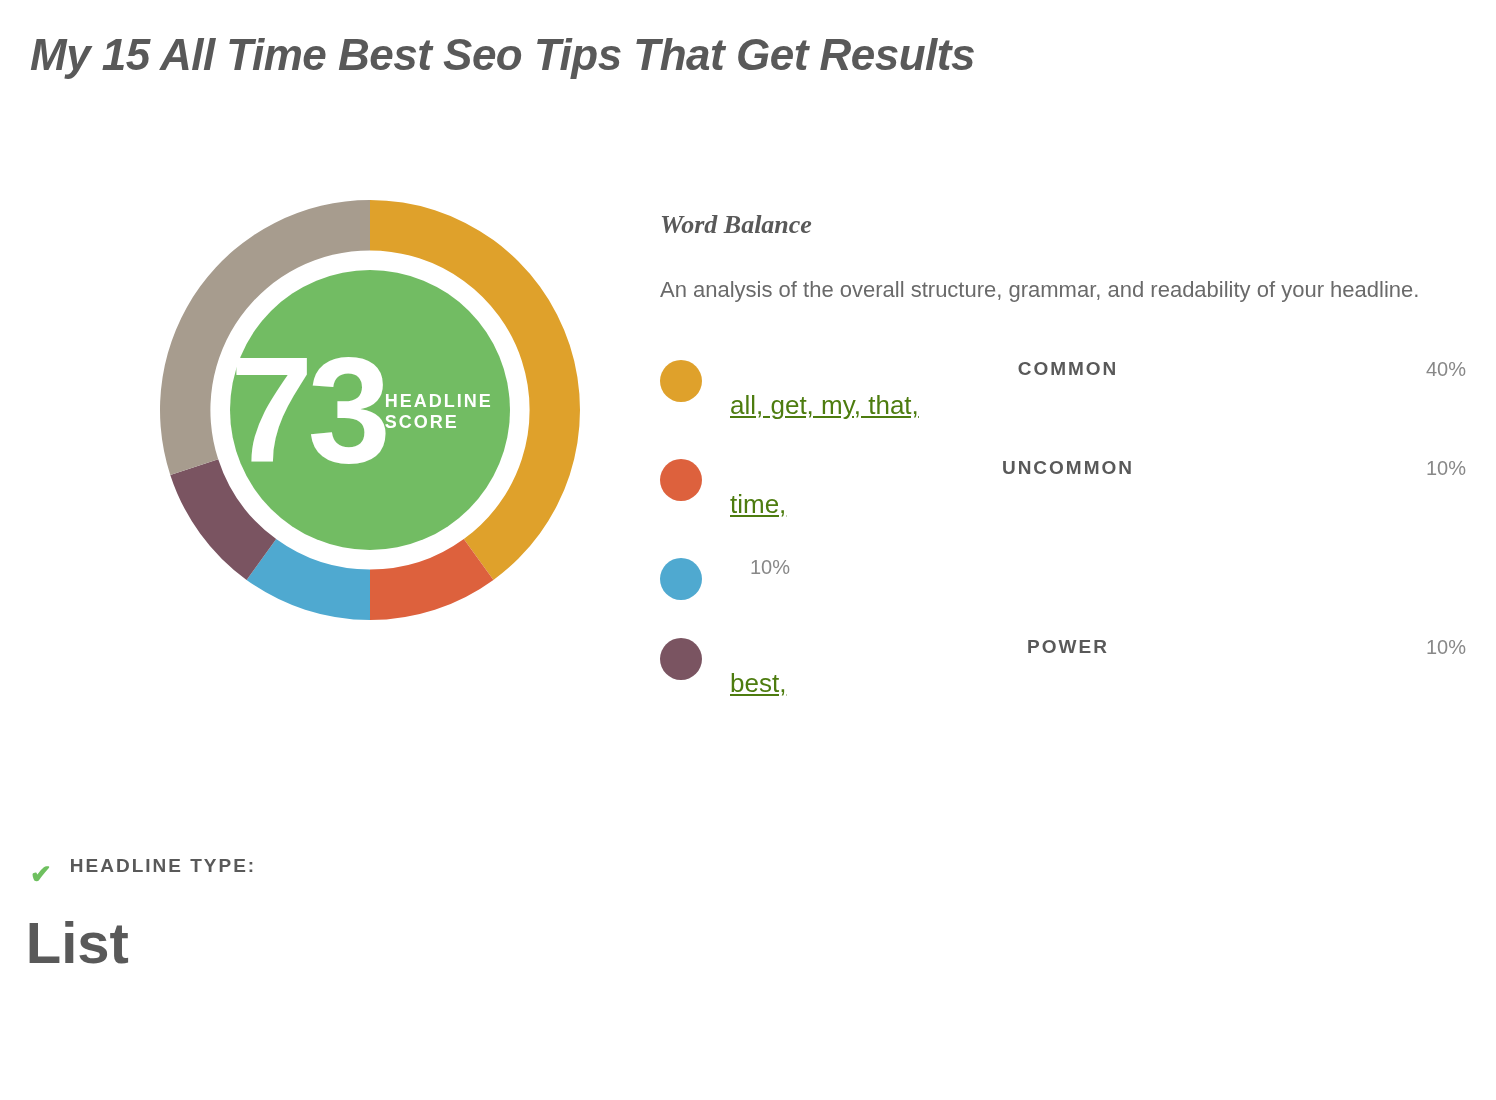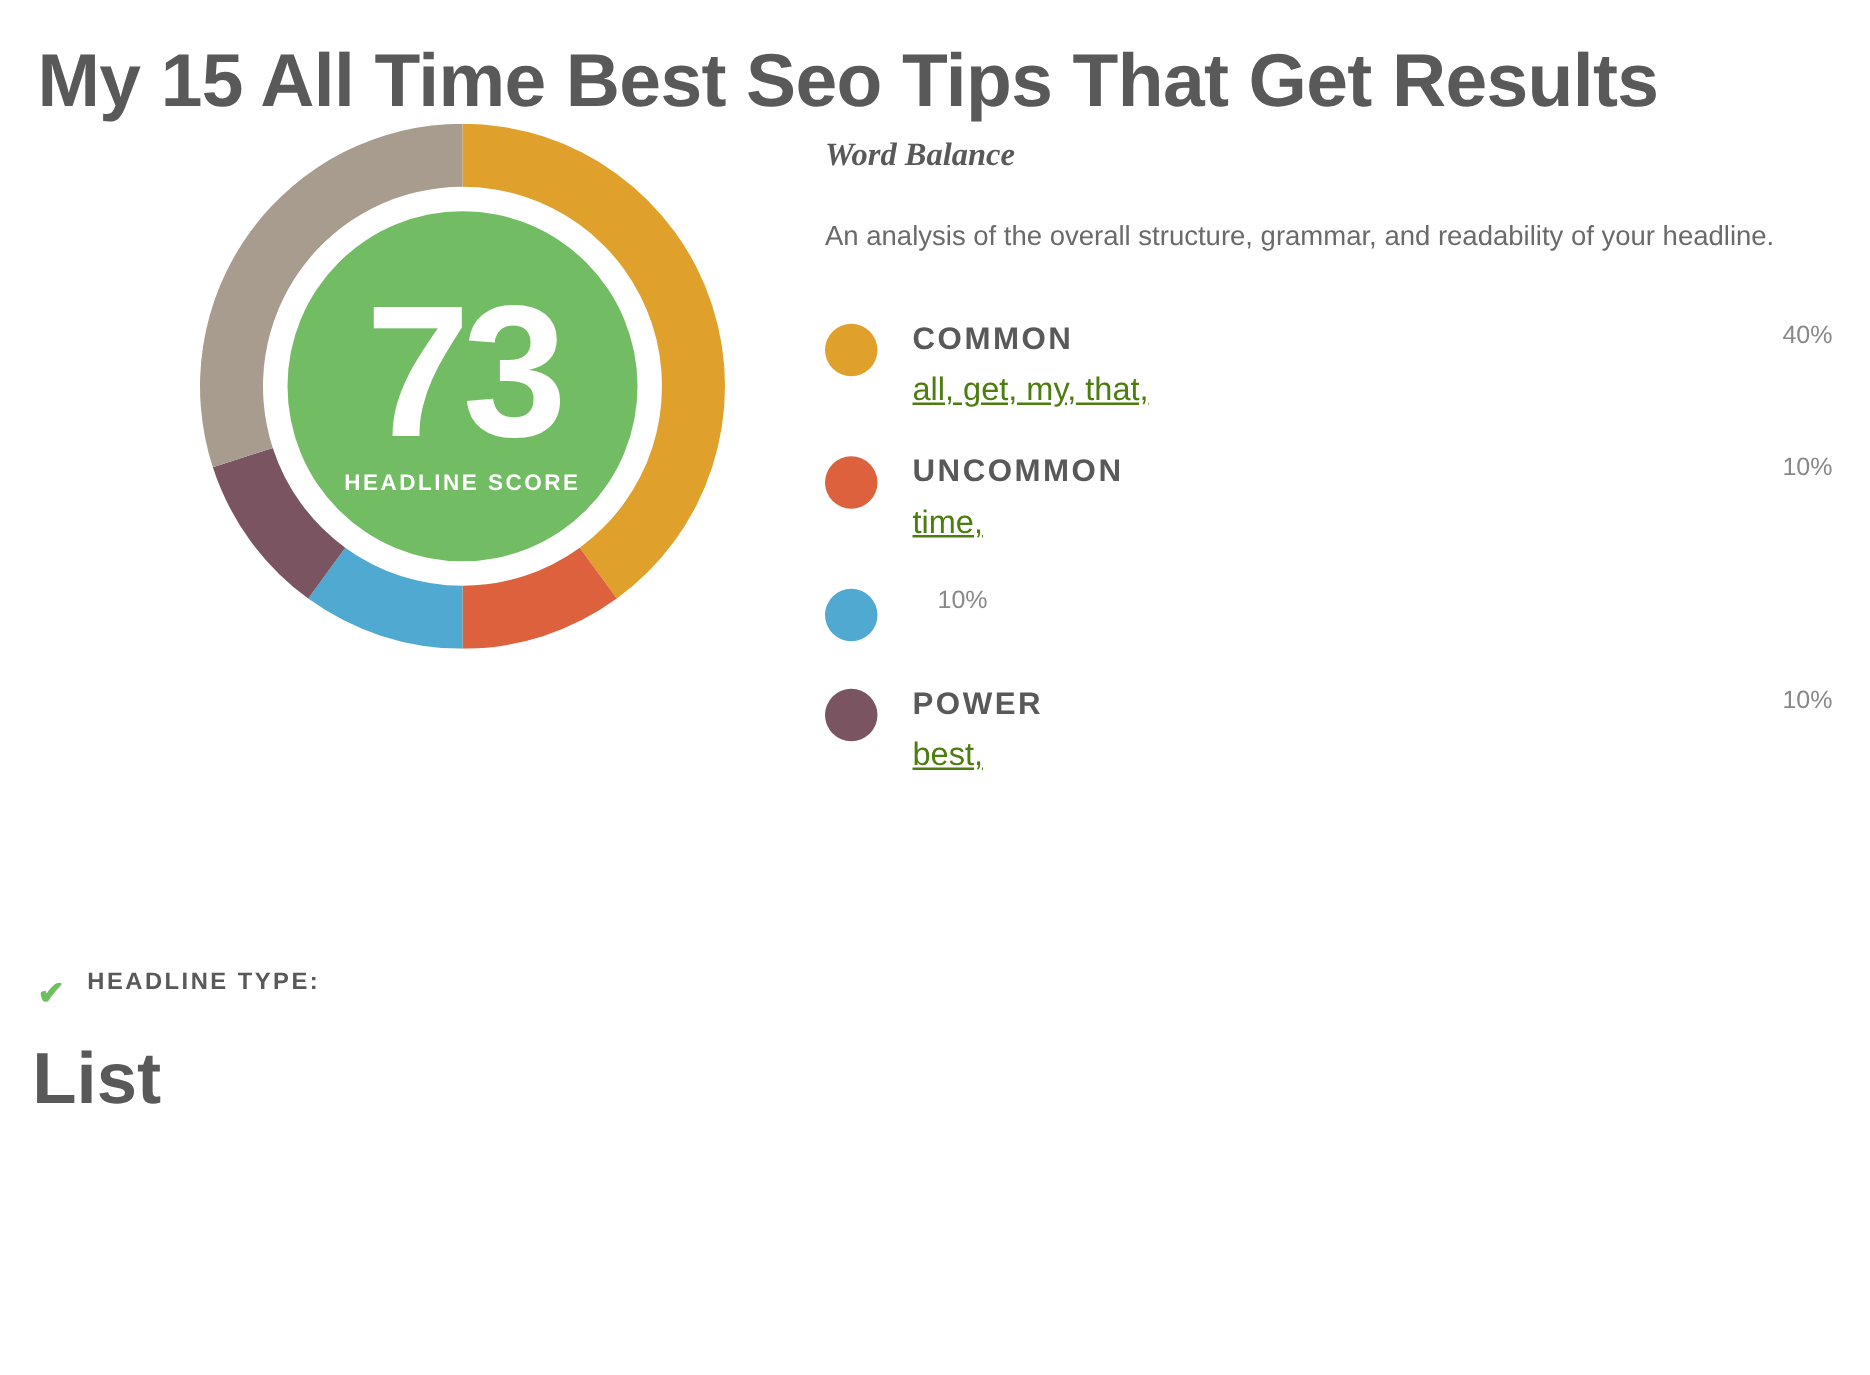--- a/index.html
+++ b/index.html
@@ -4,24 +4,26 @@
 <style>
   * { box-sizing: border-box; margin: 0; padding: 0; }
   body {
     font-family: "Helvetica Neue", Helvetica, Arial, sans-serif;
     background: #fff;
     color: #595959;
     width: 1496px;
     padding: 30px 30px 40px 30px;
   }
   h1.page-title {
-    font-size: 60px;
+    font-size: 44px;
     font-weight: 600;
     color: #595959;
     letter-spacing: -0.5px;
+    margin-bottom: 120px;
+    font-style: italic;
   }
   .main-row {
     display: flex;
     flex-direction: row;
     align-items: flex-start;
     gap: 80px;
     margin-left: 130px;
   }
   
   .score-wrap {
@@ -36,21 +38,21 @@
     display: block;
   }
   .score-center {
     position: absolute;
     left: 50%; top: 50%;
     transform: translate(-50%, -50%);
     width: 280px; height: 280px;
     background: #72bc63;
     border-radius: 50%;
     display: flex;
-    flex-direction: column;
+    flex-direction: row;
     align-items: center;
     justify-content: center;
   }
   .score-number {
     color: #fff;
     font-size: 150px;
     font-weight: 700;
     line-height: 1;
     letter-spacing: -6px;
   }
@@ -89,25 +91,26 @@
   }
   .cat-dot {
     width: 42px; height: 42px;
     border-radius: 50%;
     flex: 0 0 42px;
     margin-right: 28px;
     margin-top: 2px;
   }
   .cat-text { flex: 1; }
   .cat-label {
-    font-size: 25px;
+    font-size: 19px;
     font-weight: 700;
     letter-spacing: 2px;
     color: #595959;
     margin-bottom: 10px;
+    text-align: center;
   }
   .cat-words {
     font-size: 26px;
     color: #4d7c0f;
     text-decoration: underline;
   }
   .cat-pct {
     font-size: 20px;
     color: #888;
     padding-left: 20px;

